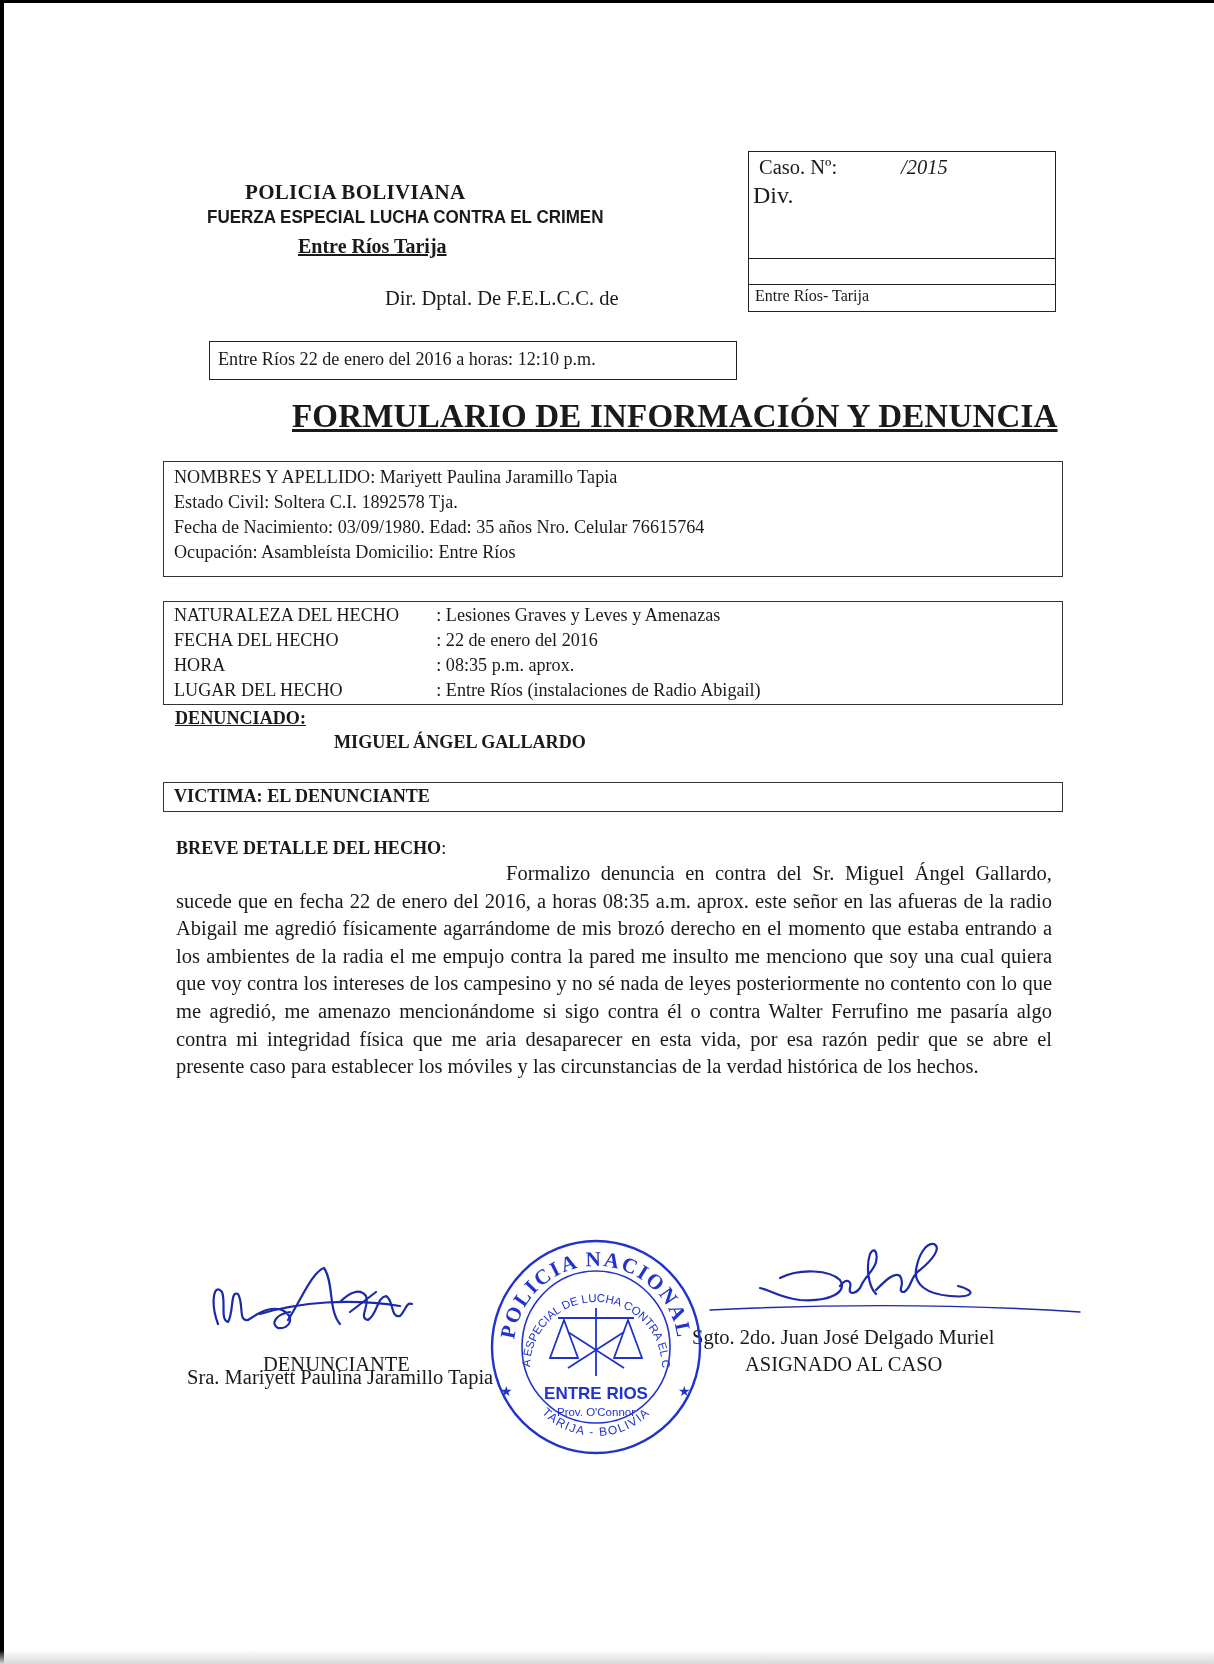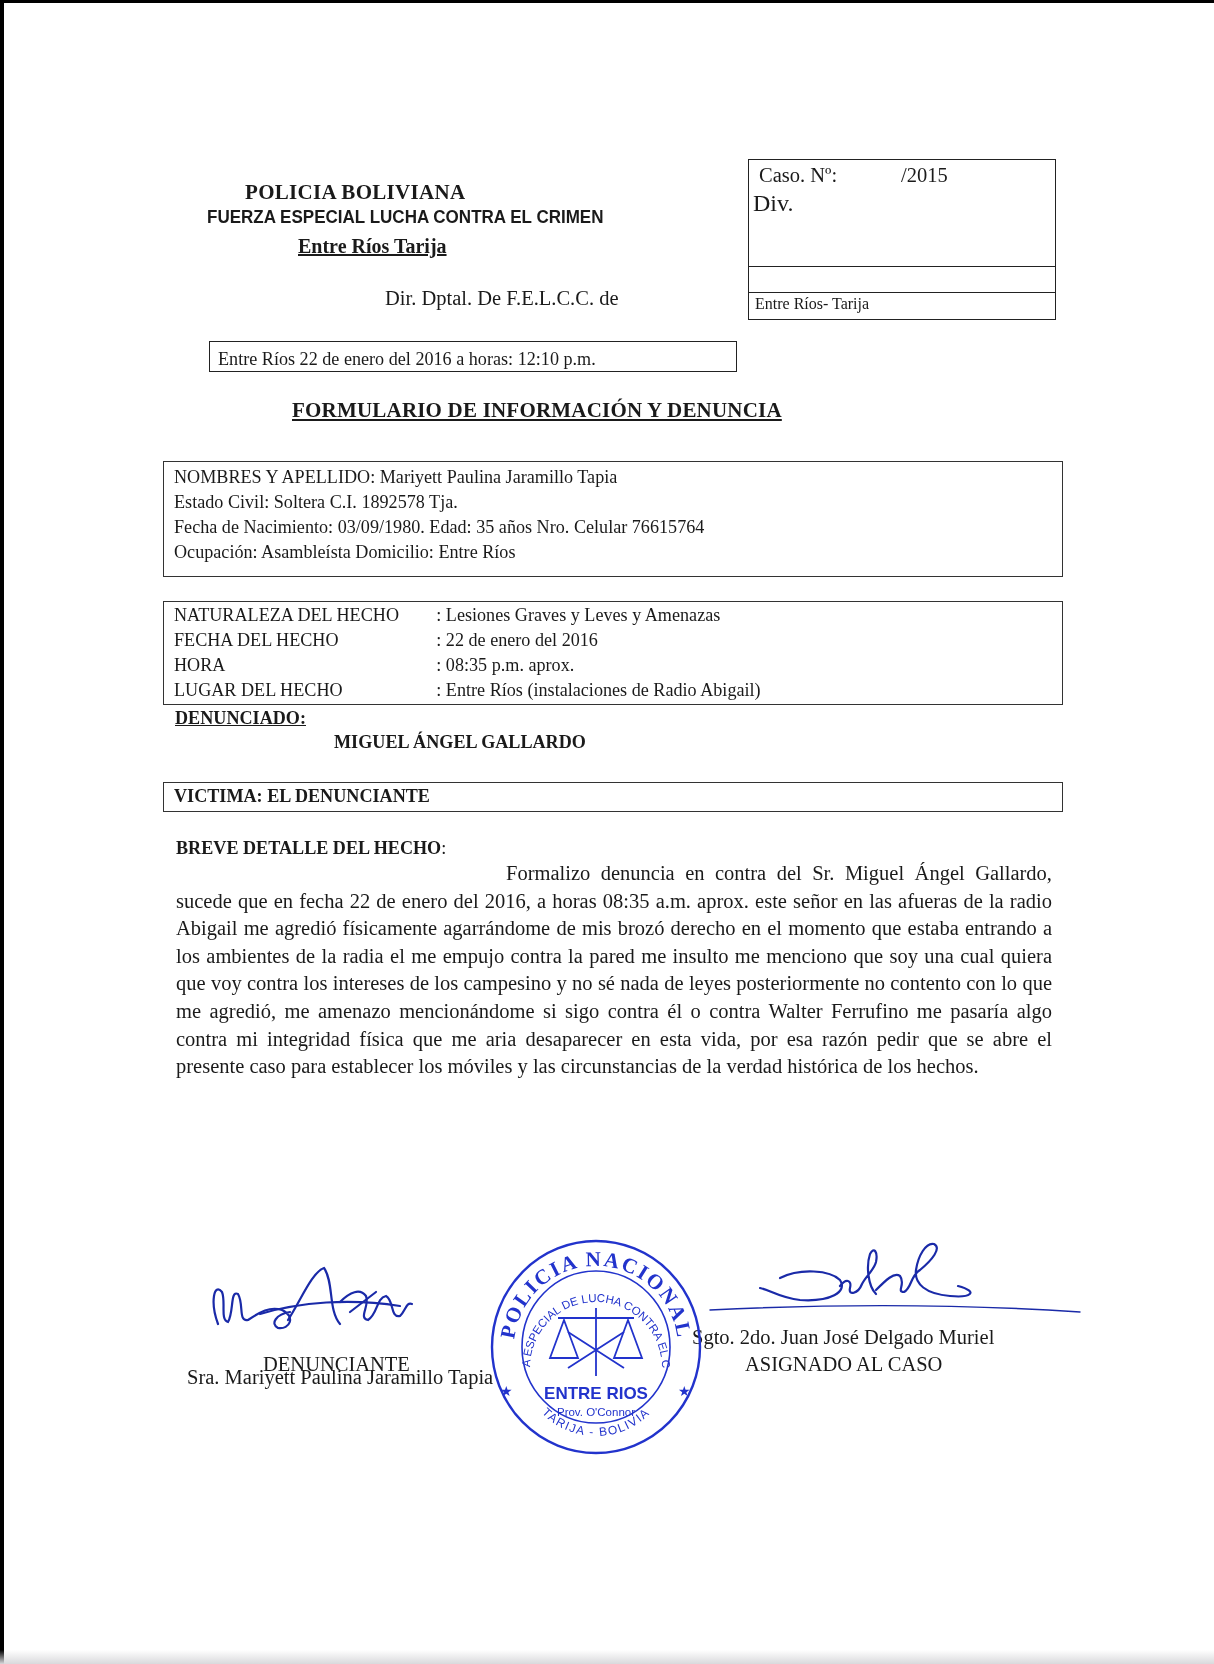--- a/index.html
+++ b/index.html
@@ -12,32 +12,32 @@
   .frame-left { position: absolute; left: 0; top: 0; width: 4px; height: 1664px; background: #000; }
   .scan-bottom { position: absolute; left: 0; bottom: 0; width: 1214px; height: 14px;
     background: linear-gradient(to bottom, rgba(255,255,255,0), #d9d9dc); }
   .abs { position: absolute; }
 
   .hdr1 { left: 245px; top: 180px; font-weight: bold; font-size: 21px; letter-spacing: 0.3px; }
   .hdr2 { left: 207px; top: 206px; font-family: "Liberation Sans", sans-serif; font-weight: bold; font-size: 18.5px; transform: scaleX(0.92); transform-origin: left; white-space: nowrap; }
   .hdr3 { left: 298px; top: 235px; font-weight: bold; font-size: 20px; text-decoration: underline; }
   .dir { left: 385px; top: 287px; font-size: 20.5px; }
 
-  .casebox { left: 748px; top: 151px; width: 308px; height: 161px; border: 1.5px solid #222; box-sizing: border-box; margin-top: 8px; }
+  .casebox { left: 748px; top: 151px; width: 308px; height: 161px; border: 1.5px solid #222; box-sizing: border-box; }
   .casebox .line1 { position: absolute; left: 0; top: 106px; width: 100%; border-top: 1.5px solid #222; }
   .casebox .line2 { position: absolute; left: 0; top: 132px; width: 100%; border-top: 1.5px solid #222; }
   .case-no-label { position: absolute; left: 10px; top: 4px; font-size: 20.5px; }
-  .case-no-val { position: absolute; left: 152px; top: 4px; font-size: 20.5px; }
+  .case-no-val { position: absolute; left: 152px; top: 4px; font-size: 20.5px; font-style: italic; }
   .case-div { position: absolute; left: 4px; top: 30px; font-size: 24px; }
   .case-loc { position: absolute; left: 6px; top: 135px; font-size: 16px; }
 
-  .datebox { left: 209px; top: 341px; width: 528px; height: 31px; border: 1.5px solid #222; box-sizing: border-box; }
+  .datebox { left: 209px; top: 341px; width: 528px; height: 39px; border: 1.5px solid #222; box-sizing: border-box; }
   .datebox span { position: absolute; left: 8px; top: 6px; font-size: 19.5px; transform: scaleX(0.93); transform-origin: left; white-space: nowrap; }
 
-  .title { left: 292px; top: 398px; font-weight: bold; font-size: 21px; text-decoration: underline; letter-spacing: 0.2px; white-space: nowrap; }
+  .title { left: 292px; top: 398px; font-weight: bold; font-size: 33px; text-decoration: underline; letter-spacing: 0.2px; white-space: nowrap; }
 
   .box { left: 163px; width: 900px; border: 1.5px solid #333; box-sizing: border-box; }
   .personal { top: 461px; height: 116px; }
   .hecho { top: 601px; height: 104px; }
   .victima { top: 782px; height: 30px; }
   .row { position: absolute; left: 10px; font-size: 19.5px; white-space: nowrap; transform: scaleX(0.93); transform-origin: left; }
   .lbl-col { display: inline-block; width: 282px; }
 
   .denunciado { left: 175px; top: 707px; font-weight: bold; font-size: 19.5px; text-decoration: underline; transform: scaleX(0.93); transform-origin: left; }
   .denunciado-name { left: 334px; top: 731px; font-weight: bold; font-size: 19.5px; transform: scaleX(0.93); transform-origin: left; white-space: nowrap; }

